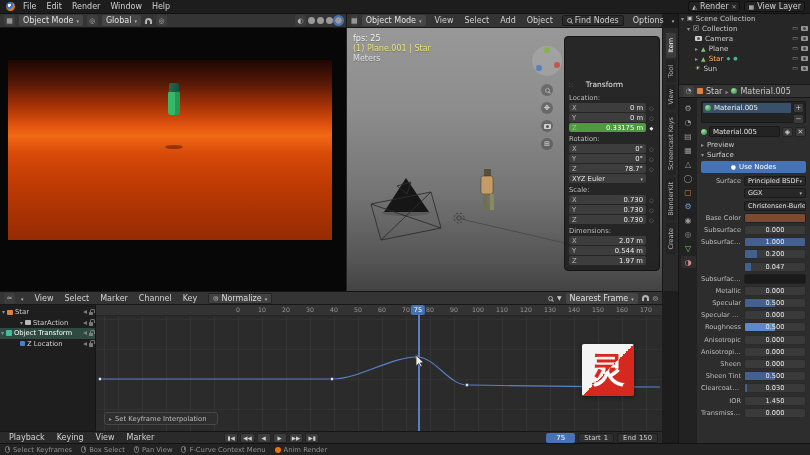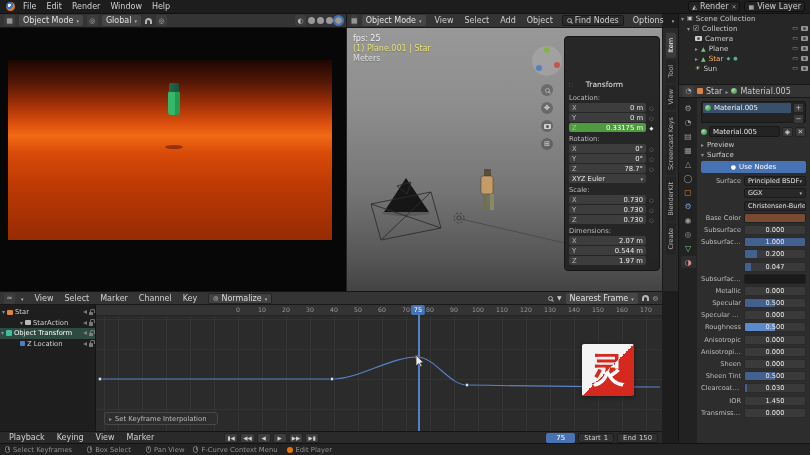--- a/index.html
+++ b/index.html
@@ -831,42 +831,42 @@
           <span>1</span>
       </span>
       <span class="range-field">
         <span>End</span>
           <span>150</span>
       </span>
     </div>
   </div>
 
   <div id="statusbar">
-    <div style="display:flex;gap:15px">
+    <div style="display:flex;gap:9px">
 
     <span class="sb-item">
           <span class="mouse"></span>
           <span>Select Keyframes</span>
         </span>
         <span class="sb-item">
           <span class="mouse"></span>
           <span>Box Select</span>
         </span>
         <span class="sb-item">
           <span class="mouse"></span>
           <span>Pan View</span>
         </span>
       </div>
     <span class="sb-item">
       <span class="mouse"></span>
       <span>F-Curve Context Menu</span>
     </span>
     <span class="sb-item">
       <span class="orange-dot"></span>
-      <span>Edit Player</span>
+      <span>Anim Render</span>
     </span>
   </div>
 
   <div class="watermark">
     <div class="wm-logo">
       <span class="wm-char red">灵</span>
       <span class="wm-char white">灵</span>
     </div>
   </div>
 

